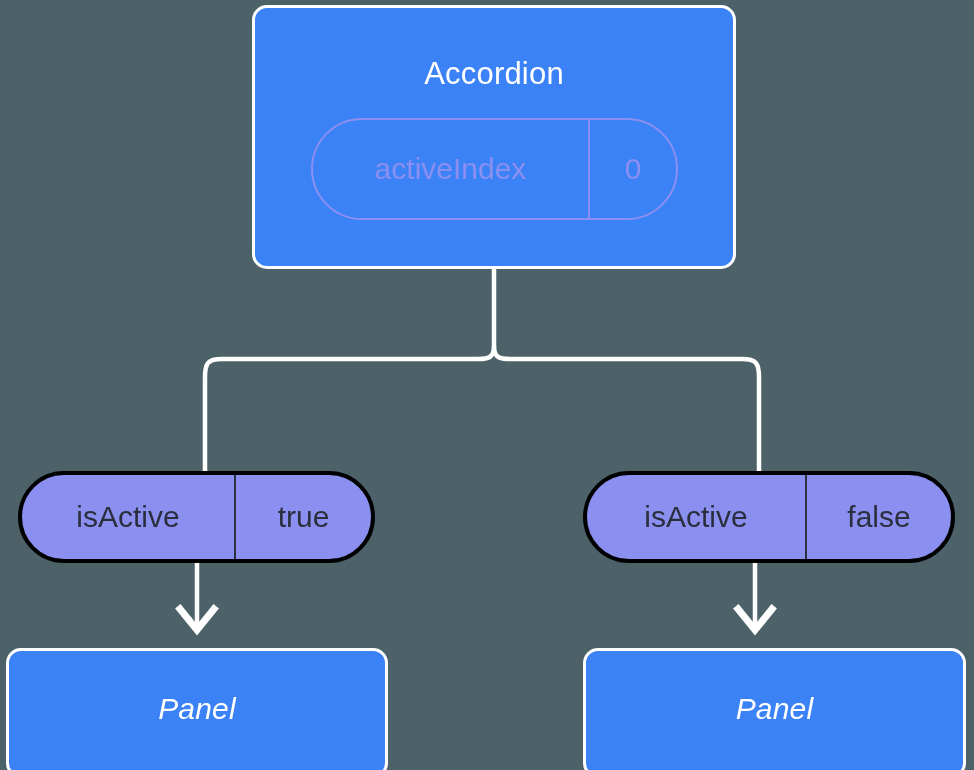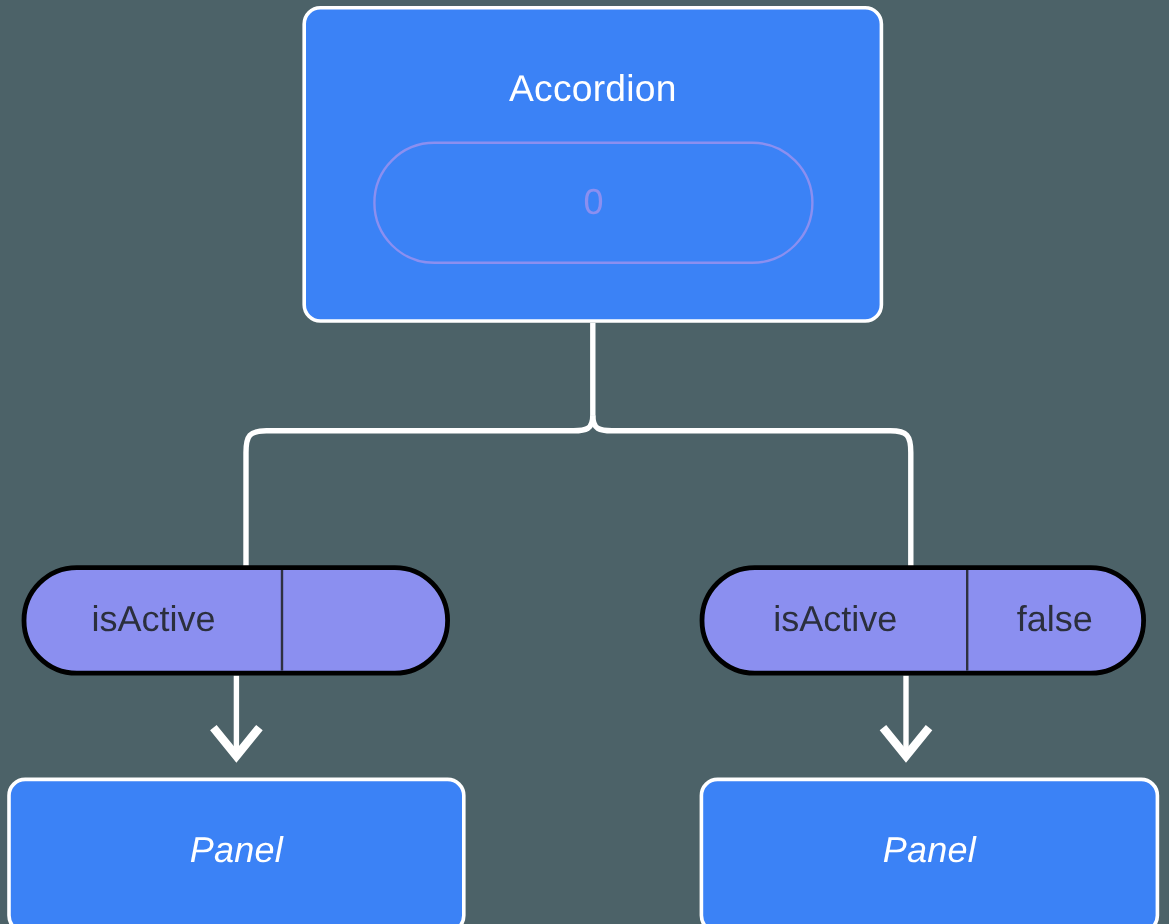--- a/index.html
+++ b/index.html
@@ -176,25 +176,27 @@
       <path d="M 180 609 L 197 630 L 214 609"></path>
       <path d="M 738 609 L 755 630 L 772 609"></path>
     </g>
   </svg>
 
   <div class="node-box" id="root-node">
     <div class="node-title">Accordion</div>
   </div>
 
   <div class="pill" id="pill-activeindex">
+    <div class="pill-seg seg-key">activeIndex</div>
     <div class="pill-seg seg-val">0</div>
   </div>
 
   <div class="pill pill-filled" id="pill-left">
     <div class="pill-seg seg-key">isActive</div>
+    <div class="pill-seg seg-val">true</div>
   </div>
 
   <div class="pill pill-filled" id="pill-right">
     <div class="pill-seg seg-key">isActive</div>
     <div class="pill-seg seg-val">false</div>
   </div>
 
   <div class="node-box panel-node" id="panel-left">
     <div class="node-title">Panel</div>
   </div>

